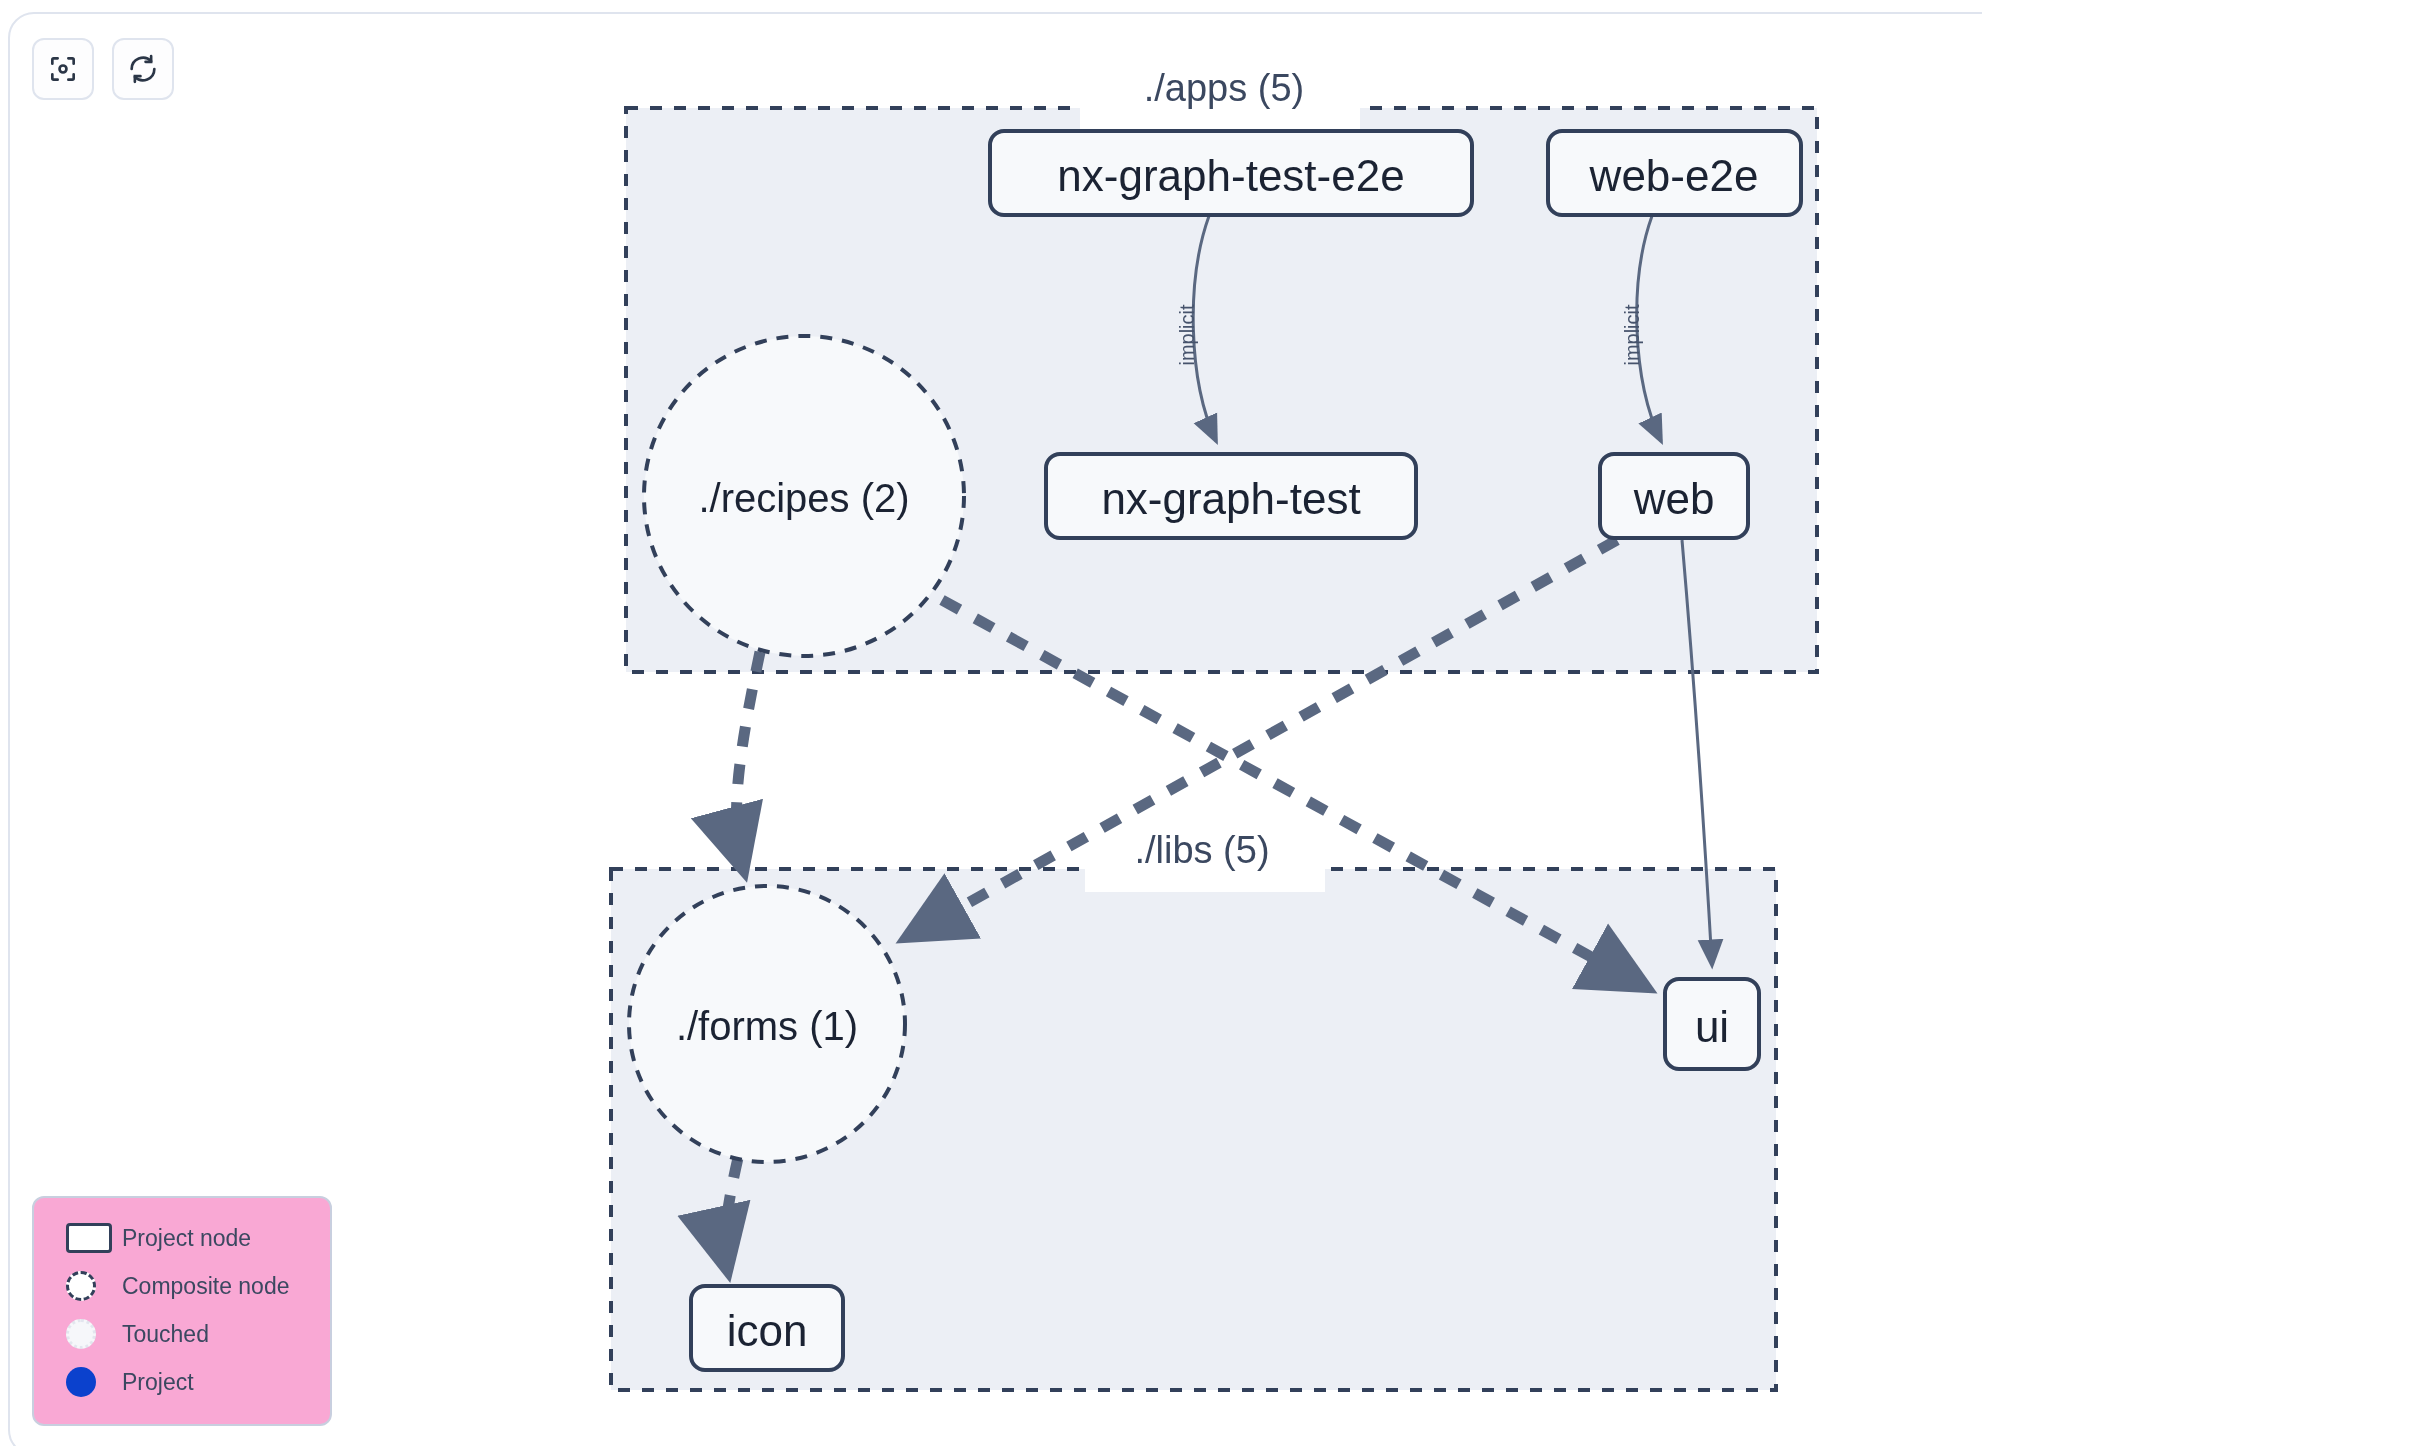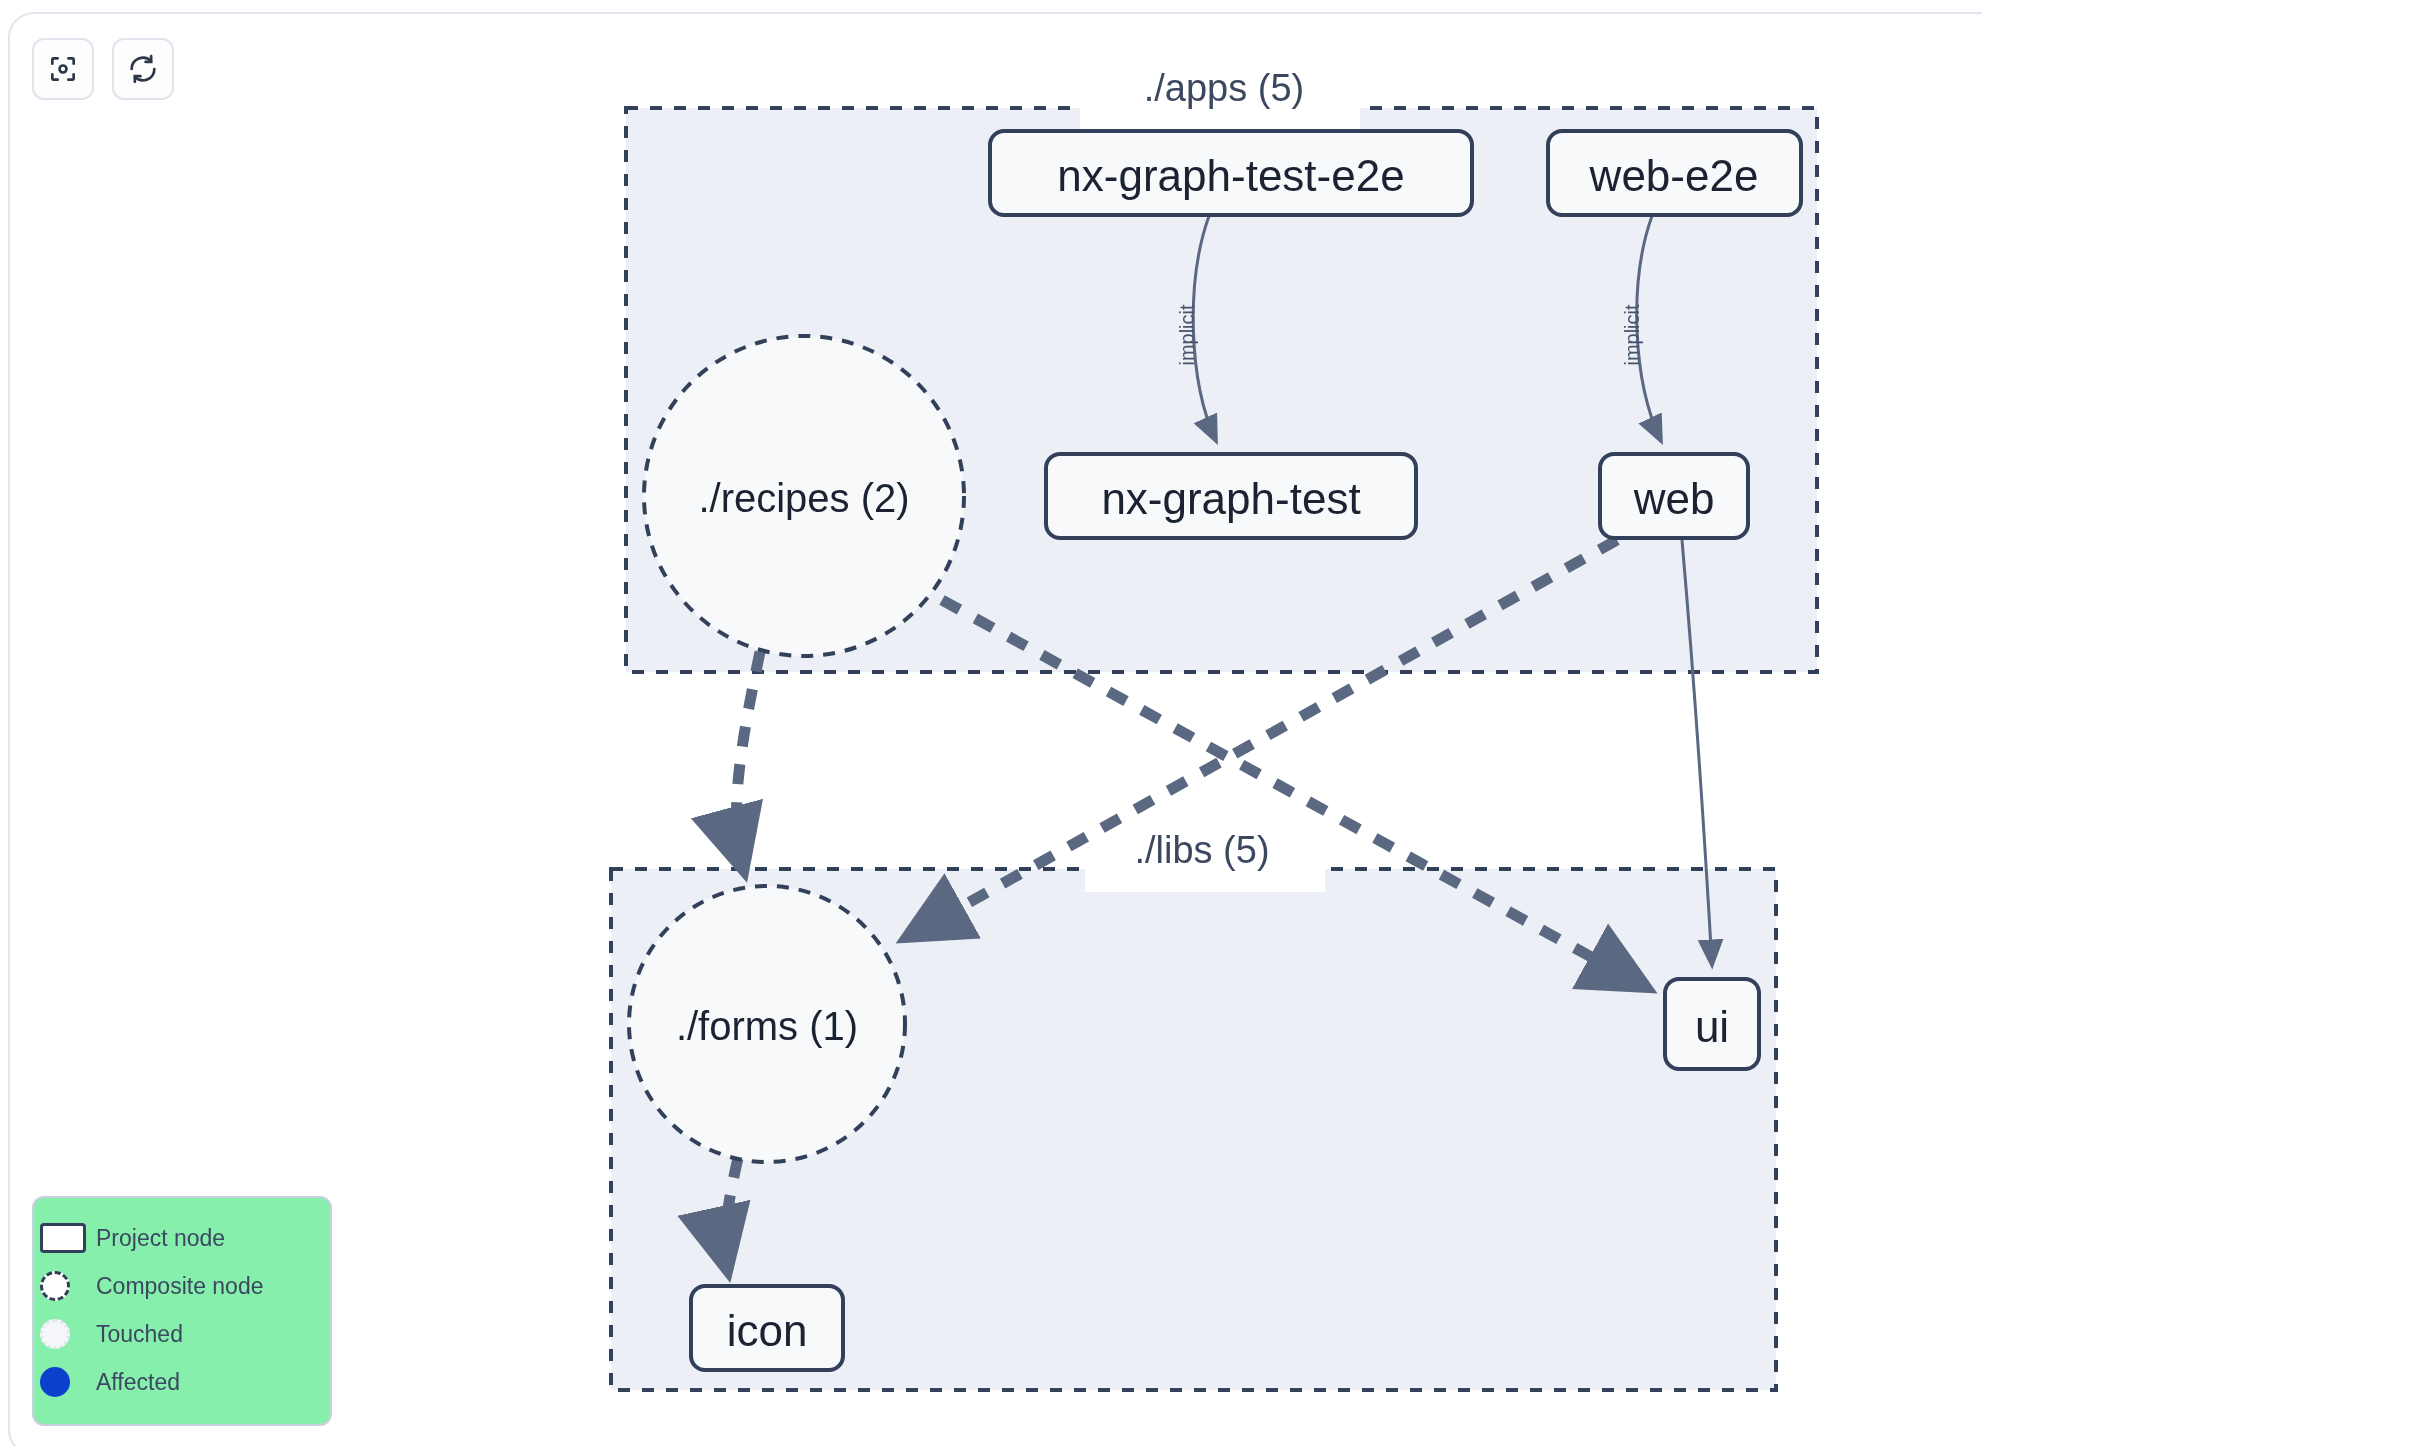--- a/index.html
+++ b/index.html
@@ -61,22 +61,22 @@
   }
 
   
   #legend {
     position: absolute;
     left: 32px;
     top: 1196px;
     width: 300px;
     border: 2px solid #c8cfdf;
     border-radius: 12px;
-    background: #86efac;
-    padding: 16px 18px 18px 0;
+    background: #f9a8d4;
+    padding: 16px 18px 18px 26px;
     box-sizing: border-box;
     z-index: 30;
   }
   .legend-row {
     display: flex;
     align-items: center;
     height: 48px;
   }
   .legend-swatch {
     width: 52px;
@@ -285,17 +285,17 @@
     <div class="legend-row">
       <span class="legend-swatch">
         <span class="sw-affected-circle"></span>
       </span>
       <span class="legend-label">Touched</span>
     </div>
     <div class="legend-row">
       <span class="legend-swatch">
         <span class="sw-touched-dot"></span>
       </span>
-      <span class="legend-label">Affected</span>
+      <span class="legend-label">Project</span>
     </div>
   </div>
 
 </div>
 
 </body></html>

